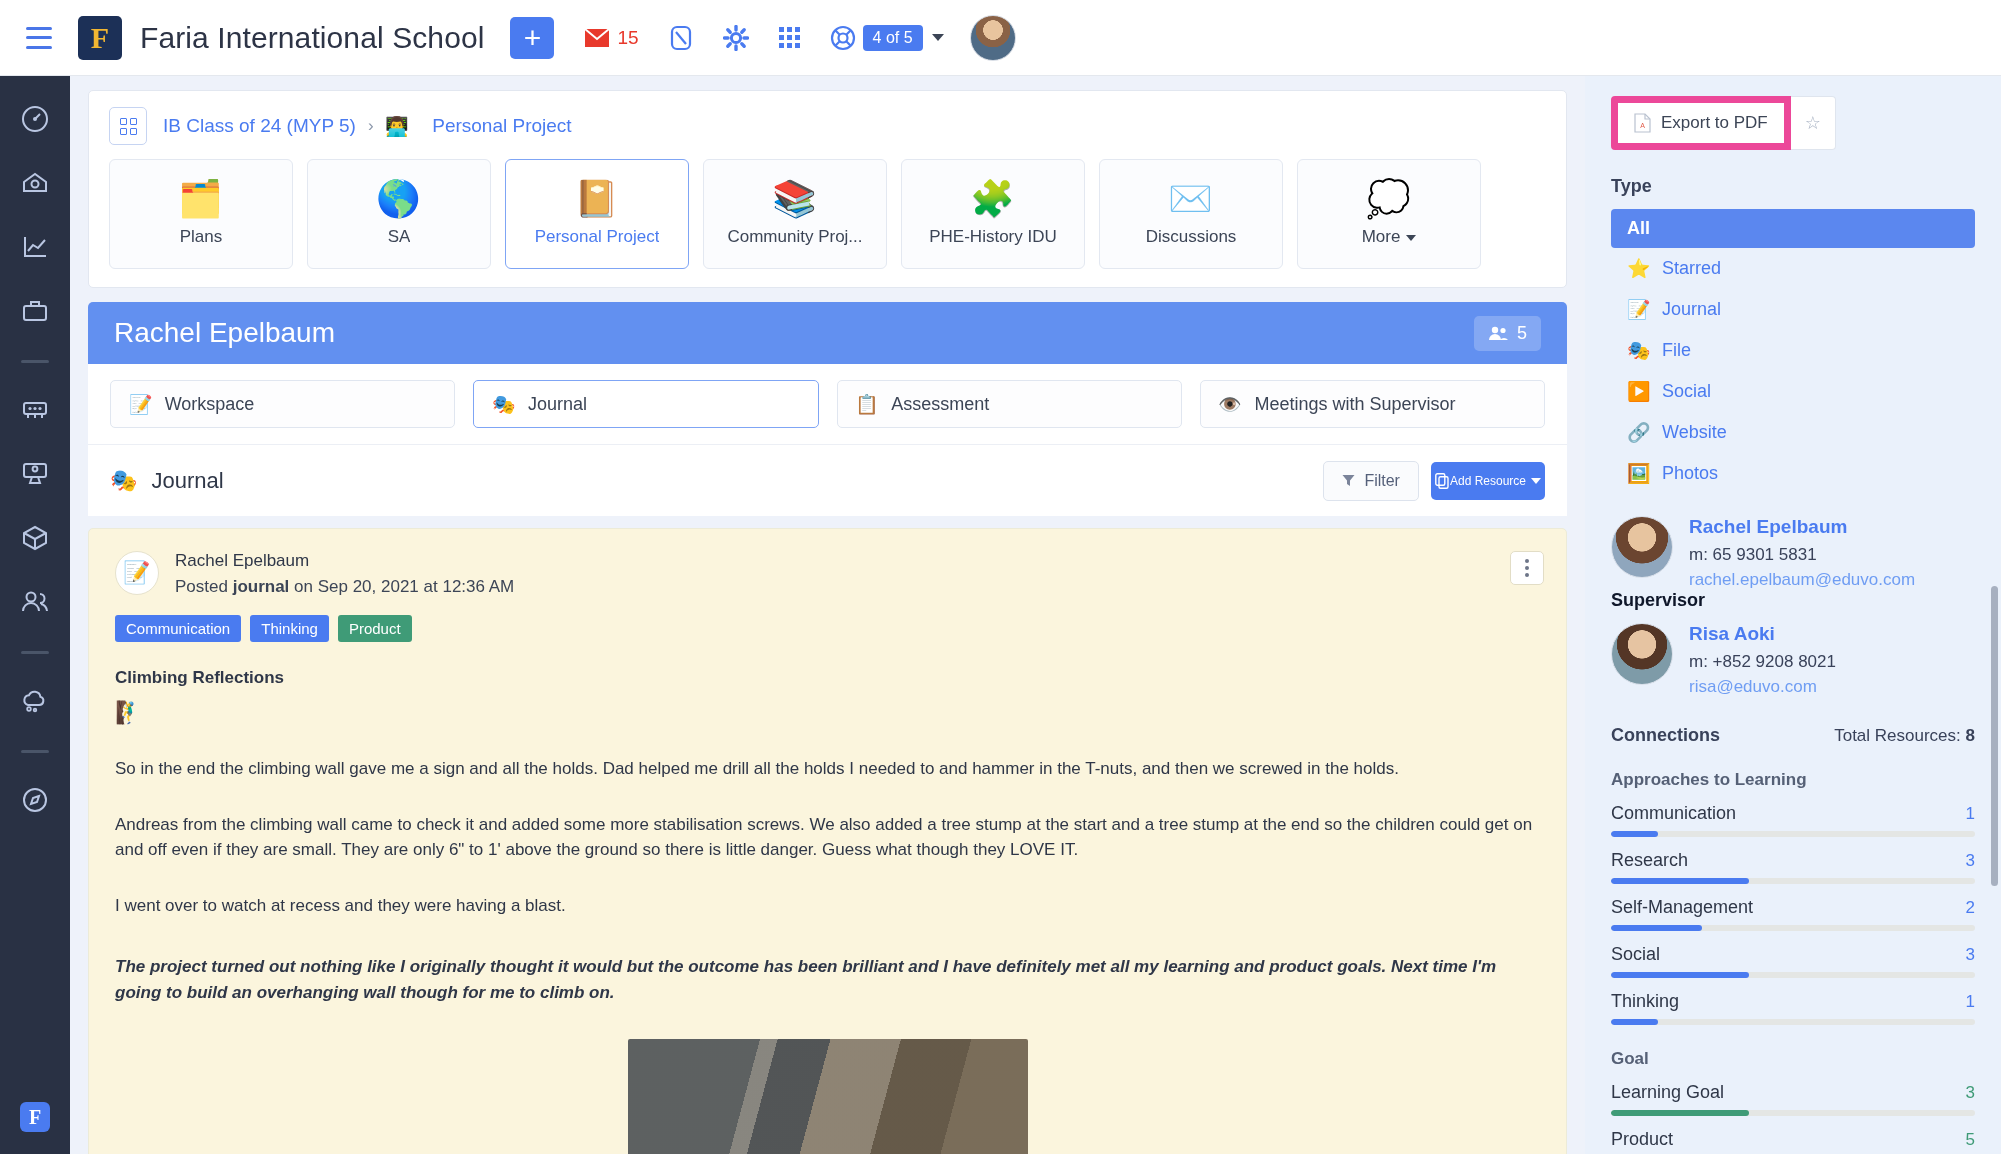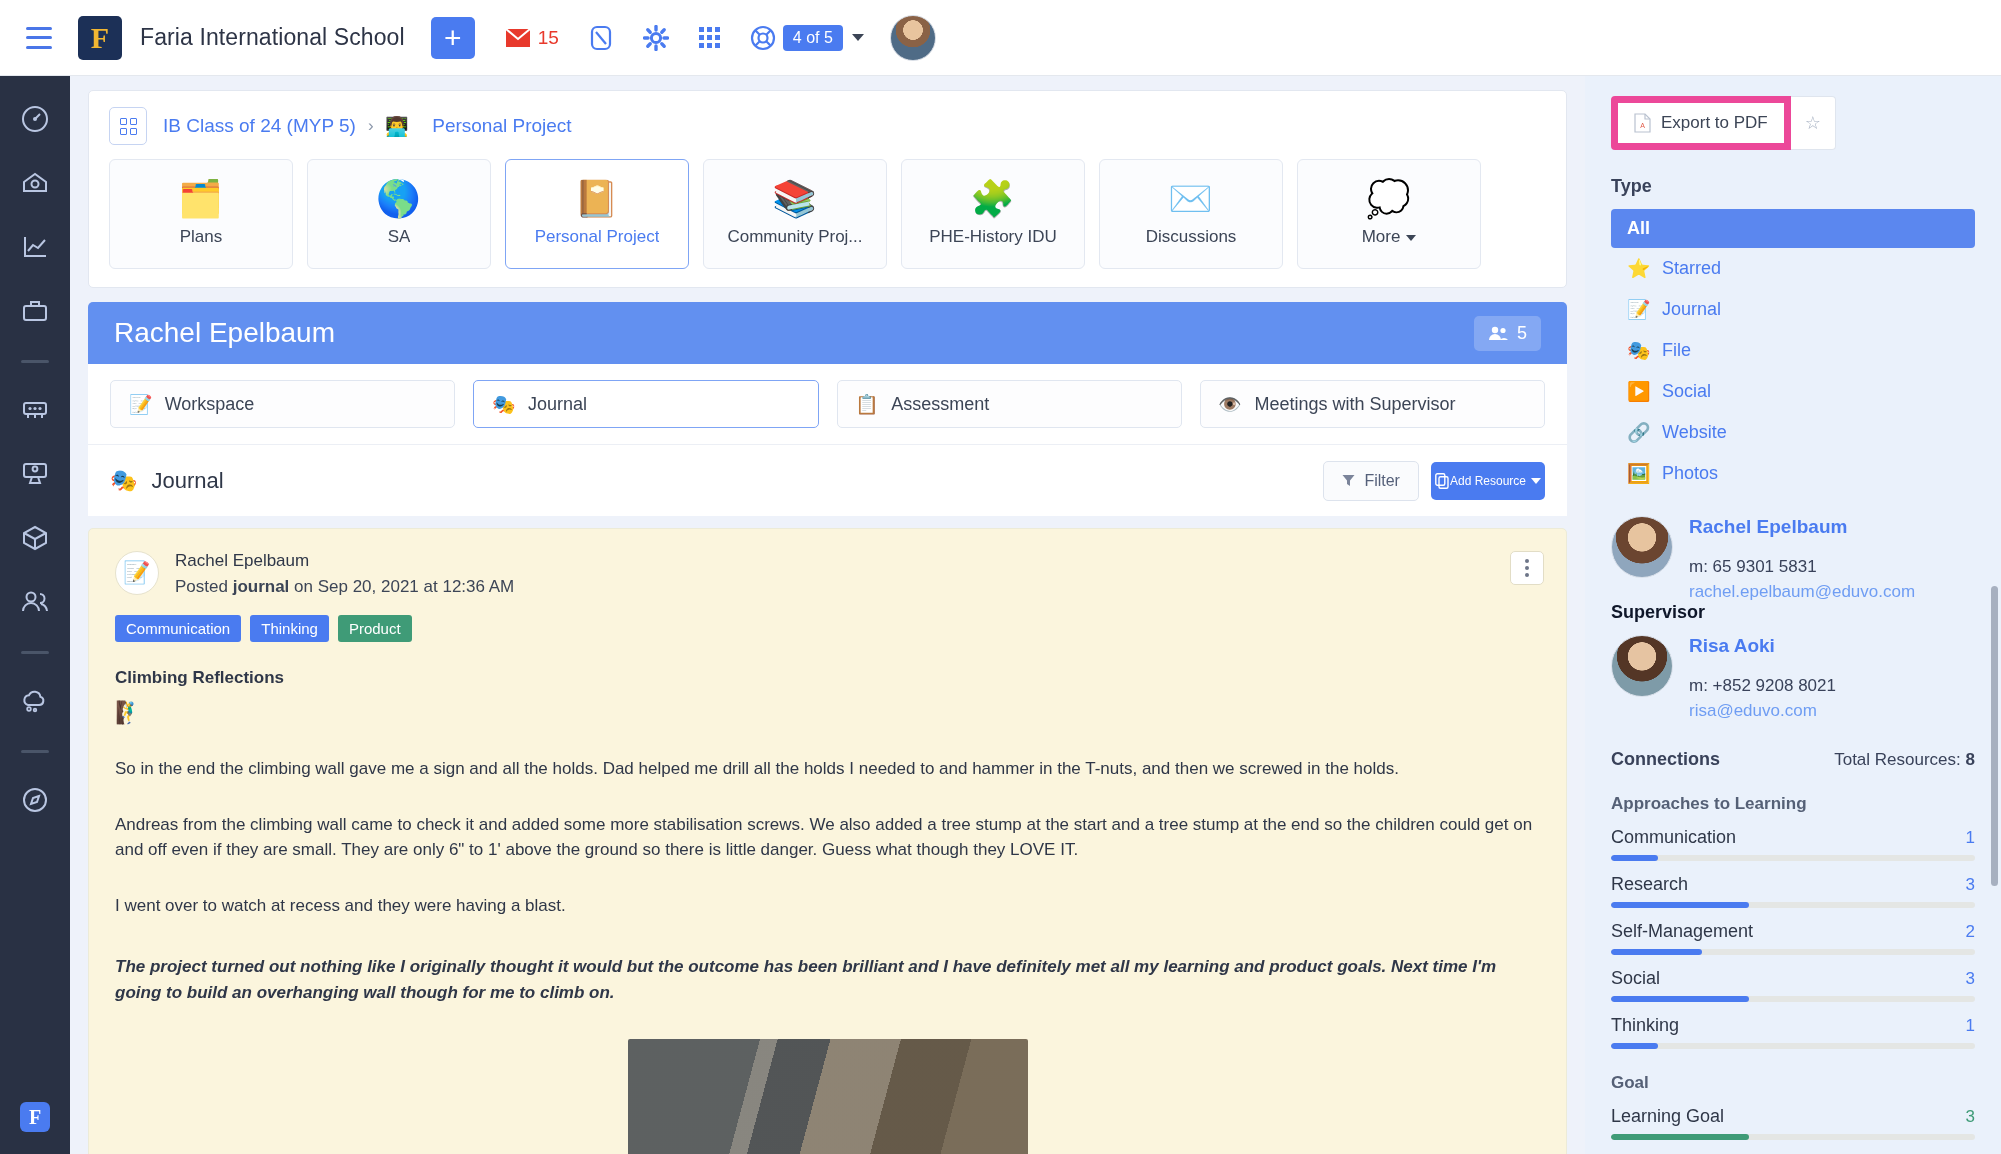--- a/index.html
+++ b/index.html
@@ -22,21 +22,21 @@
   .hamburger i:nth-child(1) { width: 26px; }
   .hamburger i:nth-child(2) { width: 26px; }
   .hamburger i:nth-child(3) { width: 26px; }
 
   .brand-logo {
     width: 44px; height: 44px; background: #1c3057; border-radius: 5px;
     display: flex; align-items: center; justify-content: center;
     color: #f2b632; font-weight: bold; font-size: 30px;
     font-family: "Liberation Serif", serif; line-height: 1;
   }
-  .brand-name { margin-left: 18px; font-size: 23px; color: #2d3446; letter-spacing: .1px; }
+  .brand-name { margin-left: 18px; font-size: 30px; color: #2d3446; letter-spacing: .1px; }
 
   .search-wrap {
     margin-left: auto; width: 430px; height: 42px; border: 1px solid #d6dce6;
     border-radius: 5px; display: flex; align-items: center; padding: 0 14px;
     background: #fff;
   }
   .search-wrap svg { flex: none; }
   .search-input {
     border: 0; outline: 0; font-size: 16px; color: #333; margin-left: 10px;
     width: 100%; background: transparent; font-family: "Liberation Sans", sans-serif;
@@ -217,21 +217,21 @@
     display: flex; align-items: center; gap: 13px; padding: 9px 16px;
     font-size: 18px; color: #4a7bf0; cursor: pointer;
   }
   .type-item .tem { font-size: 19px; width: 22px; text-align: center; }
 
   .person { display: flex; gap: 16px; margin-top: 22px; }
   .p-ava { width: 62px; height: 62px; border-radius: 50%; flex: none; border: 1px solid #d9e0ea; }
   .p-ava.a1 { background: radial-gradient(circle at 50% 34%, #e7c49f 0 28%, #6b4530 29% 52%, #8fa6bd 53% 100%); }
   .p-ava.a2 { background: radial-gradient(circle at 50% 34%, #e6c4a2 0 28%, #543626 29% 50%, #7e9ba8 51% 100%); }
   .p-name { color: #4a7bf0; font-size: 19px; font-weight: bold; cursor: pointer; }
-  .p-phone { font-size: 17px; color: #39425a; margin-top: 19px; }
+  .p-phone { font-size: 17px; color: #39425a; margin-top: 7px; }
   .p-mail { font-size: 17px; color: #6f9df3; margin-top: 5px; cursor: pointer; }
   .sup-h { font-size: 18px; font-weight: bold; color: #0f172a; }
 
   .conn-row { display: flex; justify-content: space-between; align-items: baseline; margin-top: 28px; }
   .conn-l { font-size: 18px; font-weight: bold; color: #39425a; }
   .conn-r { font-size: 17px; color: #39425a; }
   .conn-r b { font-weight: bold; }
 
   .grp-h { font-size: 17px; font-weight: bold; color: #556076; margin-top: 24px; }
   .bar-row { margin-top: 13px; }

